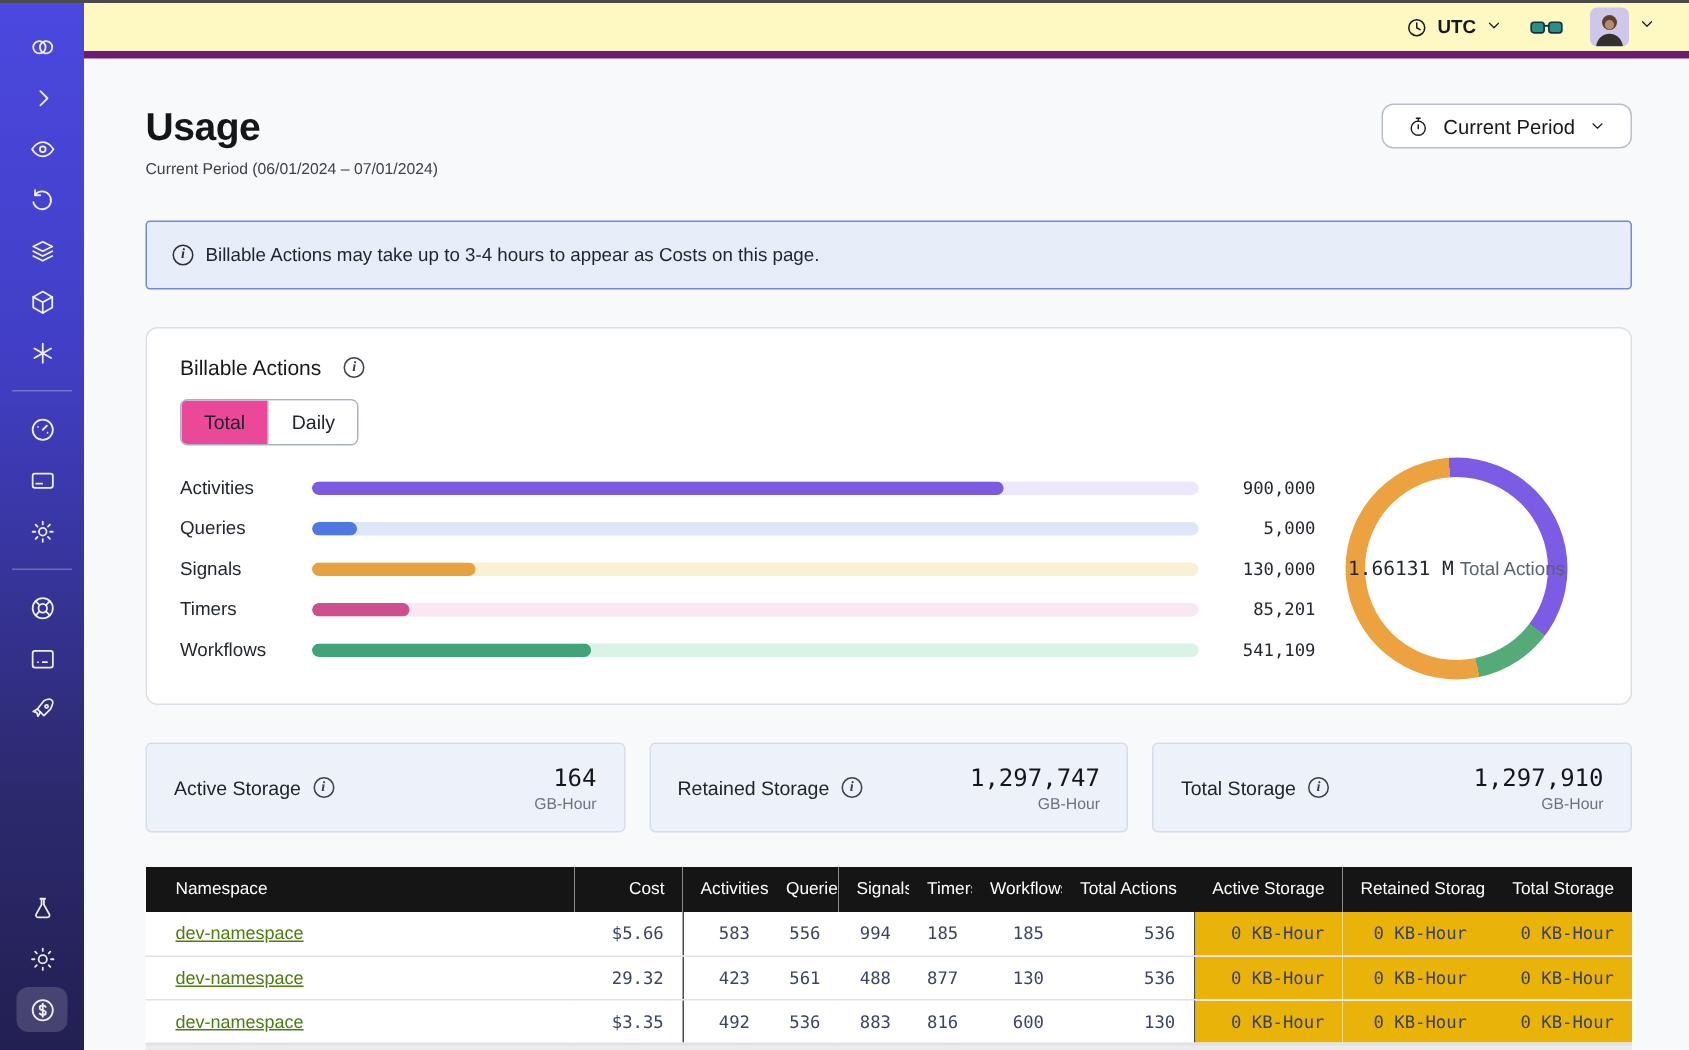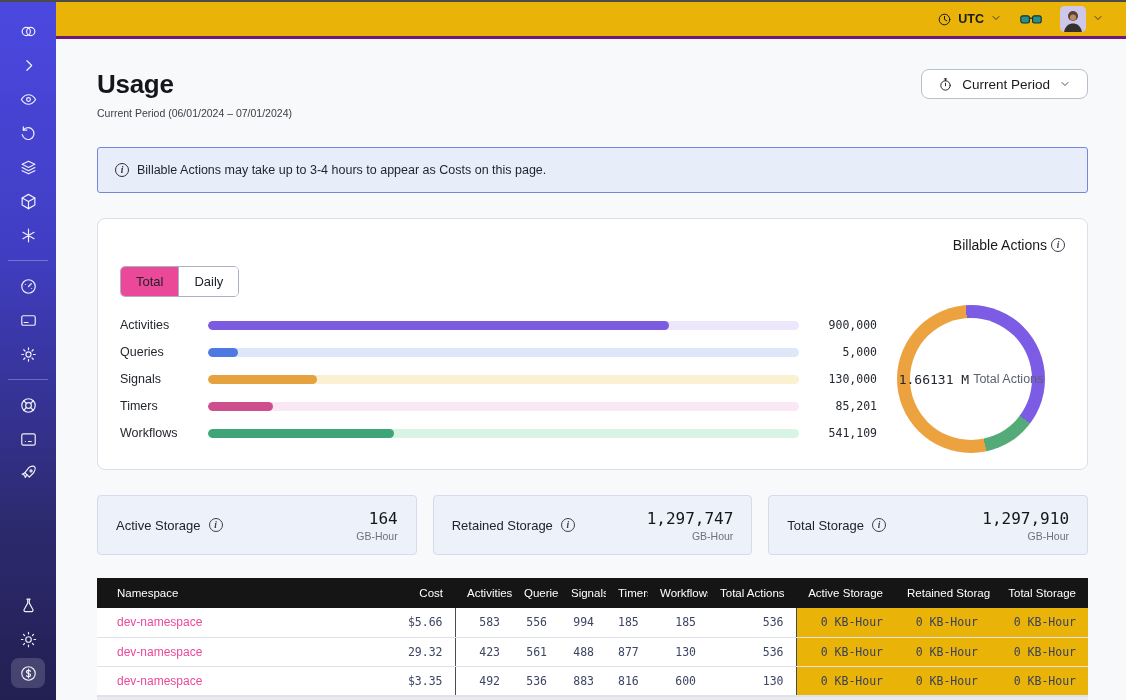--- a/index.html
+++ b/index.html
@@ -13,21 +13,21 @@
   .sidebar { width:56px; flex:0 0 56px; background:linear-gradient(180deg,#4b48e0 0%,#413ec4 35%,#2c2a6e 75%,#221f52 100%);
     display:flex; flex-direction:column; align-items:center; padding:12px 0 10px; color:rgba(255,255,255,.92); }
   .s-icon { width:34px; height:30px; display:flex; align-items:center; justify-content:center; margin:2px 0; border-radius:8px; cursor:pointer; }
   .s-icon svg { width:19px; height:19px; stroke:currentColor; fill:none; stroke-width:1.5; stroke-linecap:round; stroke-linejoin:round; }
   .s-div { width:40px; height:1px; background:rgba(255,255,255,.28); margin:8px 0; }
   .s-spacer { flex:1; }
   .s-icon.active { background:rgba(255,255,255,.16); }
 
   
   .main { flex:1; display:flex; flex-direction:column; min-width:0; }
-  .topbar { height:37px; flex:0 0 37px; background:#eab308; border-bottom:3px solid #701a75;
+  .topbar { height:37px; flex:0 0 37px; background:#fef9c3; border-bottom:5px solid #701a75;
     display:flex; align-items:center; justify-content:flex-end; gap:18px; padding:0 22px; }
   .tz { display:flex; align-items:center; gap:6px; font-size:12.5px; font-weight:600; color:#17191c; cursor:pointer; }
   .tz svg, .chev svg { stroke:#17191c; fill:none; stroke-width:1.6; stroke-linecap:round; stroke-linejoin:round; }
   .avatar-wrap { display:flex; align-items:center; gap:6px; cursor:pointer; }
   .avatar { width:26px; height:26px; border-radius:5px; background:#cfc7ea; overflow:hidden; display:block; }
 
   .content { padding:30px 38px 0 41px; }
 
   
   .head-row { display:flex; justify-content:space-between; align-items:flex-start; }
@@ -40,21 +40,21 @@
   
   .banner { margin-top:28px; background:#e8edfa; border:1px solid #7487dd; border-radius:3px; height:46px;
     display:flex; align-items:center; gap:8px; padding:0 17px; font-size:12.5px; color:#1d2330; }
   .info-i { display:inline-flex; width:14px; height:14px; border:1.2px solid #2a2f3a; border-radius:50%;
     align-items:center; justify-content:center; font-size:9.5px; font-weight:700; color:#2a2f3a; flex:0 0 14px;
     font-family:"Liberation Serif", serif; font-style:italic; }
   .info-i.gray { border-color:#3a3f48; color:#3a3f48; }
 
   
   .card { margin-top:25px; background:#fff; border:1px solid #dcdfe8; border-radius:8px; padding:18px 22px 16px; }
-  .card-title { display:flex; align-items:center; gap:4px; font-size:14px; font-weight:500; color:#17191c;justify-content:flex-end; }
+  .card-title { display:flex; align-items:center; gap:15px; font-size:14px; font-weight:500; color:#17191c; }
   .tabs { display:inline-flex; margin-top:13px; border:1px solid #a9b2c2; border-radius:5px; overflow:hidden; background:#fff; }
   .tab { padding:7px 15px; font-size:13px; color:#20242c; background:#fff; cursor:pointer; border:none; font-family:inherit; }
   .tab.active { background:#ec4899; }
   .tab + .tab { border-left:1px solid #a9b2c2; }
 
   .chart-row { display:flex; align-items:center; margin-top:8px; }
   .bars { flex:1; }
   .bar-row { display:flex; align-items:center; height:17px; margin:10px 0; }
   .bar-label { width:88px; font-size:12.5px; color:#23272f; }
   .bar-track { flex:1; height:9px; border-radius:5px; position:relative; overflow:hidden; }
@@ -80,21 +80,21 @@
   
   .usage-table { margin-top:23px; width:100%; border-collapse:collapse; table-layout:fixed; background:#fff; }
   .usage-table thead th { background:#151515; color:#fff; font-size:11.5px; font-weight:500; height:30px;
     padding:0 12px; text-align:right; white-space:nowrap; overflow:hidden; }
   .usage-table thead th:first-child { text-align:left; padding-left:20px; }
   .usage-table td { height:29px; font-size:11.5px; padding:0 12px; text-align:right; color:#3c4563;
     border-bottom:1px solid #dfe2ea; background:#fff; white-space:nowrap; overflow:hidden; }
   .usage-table td:first-child { text-align:left; padding-left:20px; }
   .usage-table td.div-dark { border-left:1px solid #474c57; }
   .usage-table td.storage-cell { background:#eab308; color:#39415c; }
-  .ns-link { color:#ec4899; font-family:"Liberation Sans", sans-serif; font-size:12px; cursor:pointer;margin-top:32px; }
+  .ns-link { color:#4d7c0f; text-decoration:underline; font-family:"Liberation Sans", sans-serif; font-size:12px; cursor:pointer;margin-top:32px; }
   .table-foot { height:7px; background:#ebebee; border-top:1px solid #dfe2ea; }
 </style>
 </head>
 <body>
 
 <div class="app">
 
   <nav class="sidebar">
     <div class="s-icon">
       <svg viewBox="0 0 24 24">

